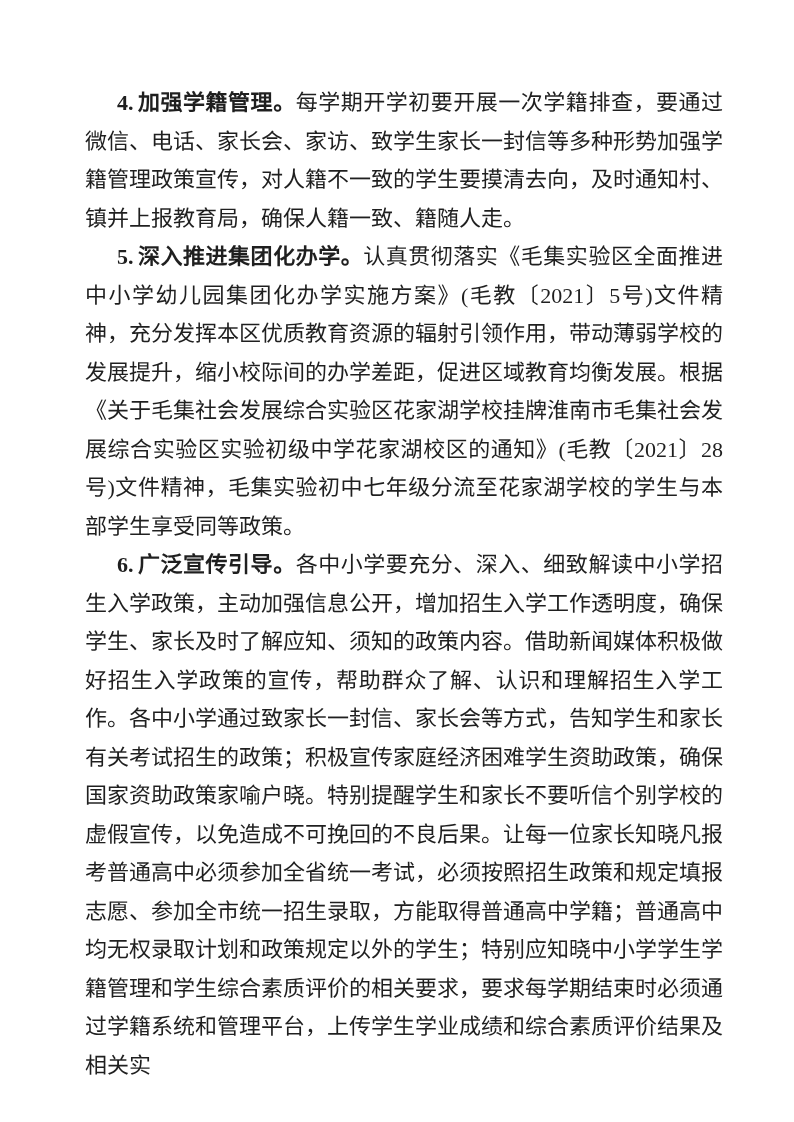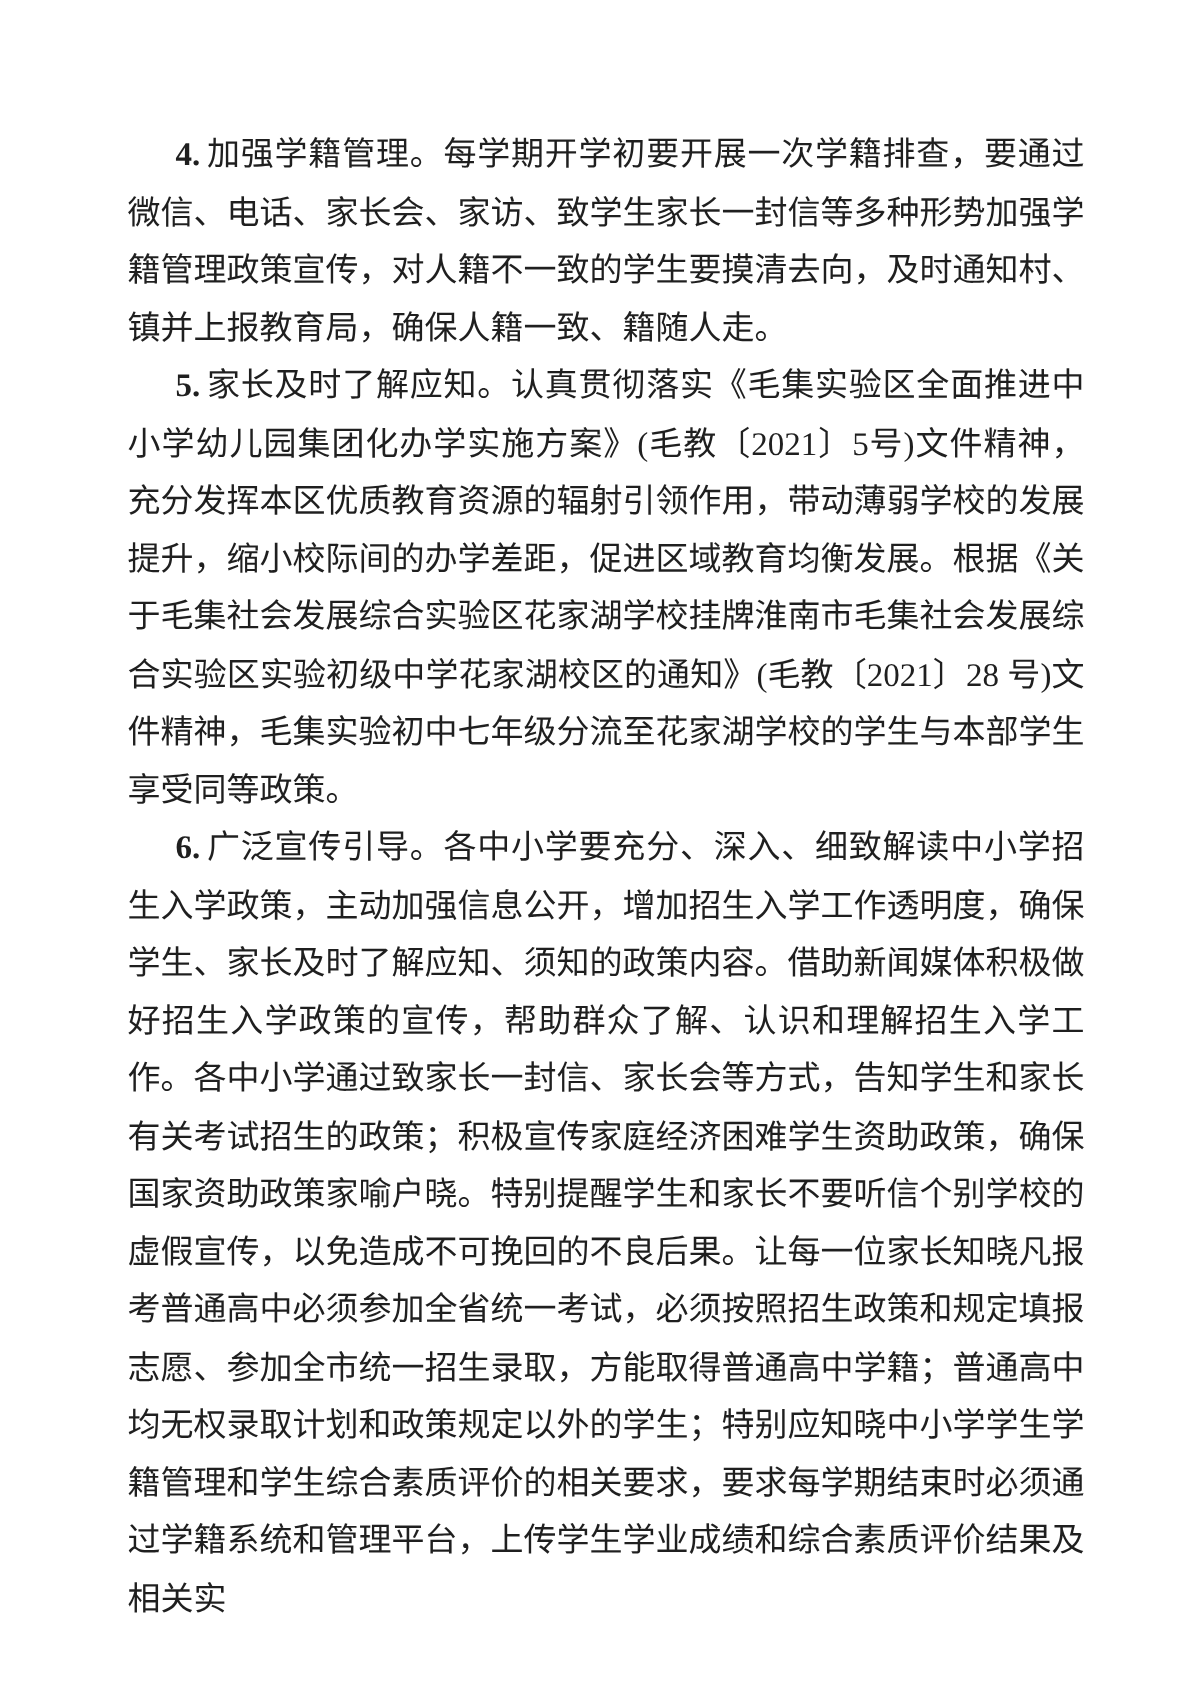--- a/index.html
+++ b/index.html
@@ -29,29 +29,29 @@
   .doc-body p {
     margin: 0;
     padding: 0;
     text-indent: 32px;
   }
   .item-number {
     font-weight: bold;
     margin-right: 4px;
   }
   .item-title {
-    font-weight: normal;
+    font-weight: bold;
   }
 </style>
 </head>
 <body>
 
 <div class="page">
   <div class="doc-body">
 
     <p><span class="item-number">4.</span><span class="item-title">加强学籍管理。</span><span class="item-body">每学期开学初要开展一次学籍排查，要通过微信、电话、家长会、家访、致学生家长一封信等多种形势加强学籍管理政策宣传，对人籍不一致的学生要摸清去向，及时通知村、镇并上报教育局，确保人籍一致、籍随人走。</span></p>
 
-    <p><span class="item-number">5.</span><span class="item-title">家长及时了解应知。</span><span class="item-body">认真贯彻落实《毛集实验区全面推进中小学幼儿园集团化办学实施方案》(毛教〔2021〕5号)文件精神，充分发挥本区优质教育资源的辐射引领作用，带动薄弱学校的发展提升，缩小校际间的办学差距，促进区域教育均衡发展。根据《关于毛集社会发展综合实验区花家湖学校挂牌淮南市毛集社会发展综合实验区实验初级中学花家湖校区的通知》(毛教〔2021〕28 号)文件精神，毛集实验初中七年级分流至花家湖学校的学生与本部学生享受同等政策。</span></p>
+    <p><span class="item-number">5.</span><span class="item-title">深入推进集团化办学。</span><span class="item-body">认真贯彻落实《毛集实验区全面推进中小学幼儿园集团化办学实施方案》(毛教〔2021〕5号)文件精神，充分发挥本区优质教育资源的辐射引领作用，带动薄弱学校的发展提升，缩小校际间的办学差距，促进区域教育均衡发展。根据《关于毛集社会发展综合实验区花家湖学校挂牌淮南市毛集社会发展综合实验区实验初级中学花家湖校区的通知》(毛教〔2021〕28 号)文件精神，毛集实验初中七年级分流至花家湖学校的学生与本部学生享受同等政策。</span></p>
 
     <p><span class="item-number">6.</span><span class="item-title">广泛宣传引导。</span><span class="item-body">各中小学要充分、深入、细致解读中小学招生入学政策，主动加强信息公开，增加招生入学工作透明度，确保学生、家长及时了解应知、须知的政策内容。借助新闻媒体积极做好招生入学政策的宣传，帮助群众了解、认识和理解招生入学工作。各中小学通过致家长一封信、家长会等方式，告知学生和家长有关考试招生的政策；积极宣传家庭经济困难学生资助政策，确保国家资助政策家喻户晓。特别提醒学生和家长不要听信个别学校的虚假宣传，以免造成不可挽回的不良后果。让每一位家长知晓凡报考普通高中必须参加全省统一考试，必须按照招生政策和规定填报志愿、参加全市统一招生录取，方能取得普通高中学籍；普通高中均无权录取计划和政策规定以外的学生；特别应知晓中小学学生学籍管理和学生综合素质评价的相关要求，要求每学期结束时必须通过学籍系统和管理平台，上传学生学业成绩和综合素质评价结果及相关实</span></p>
 
   </div>
 </div>
 
 </body></html>

